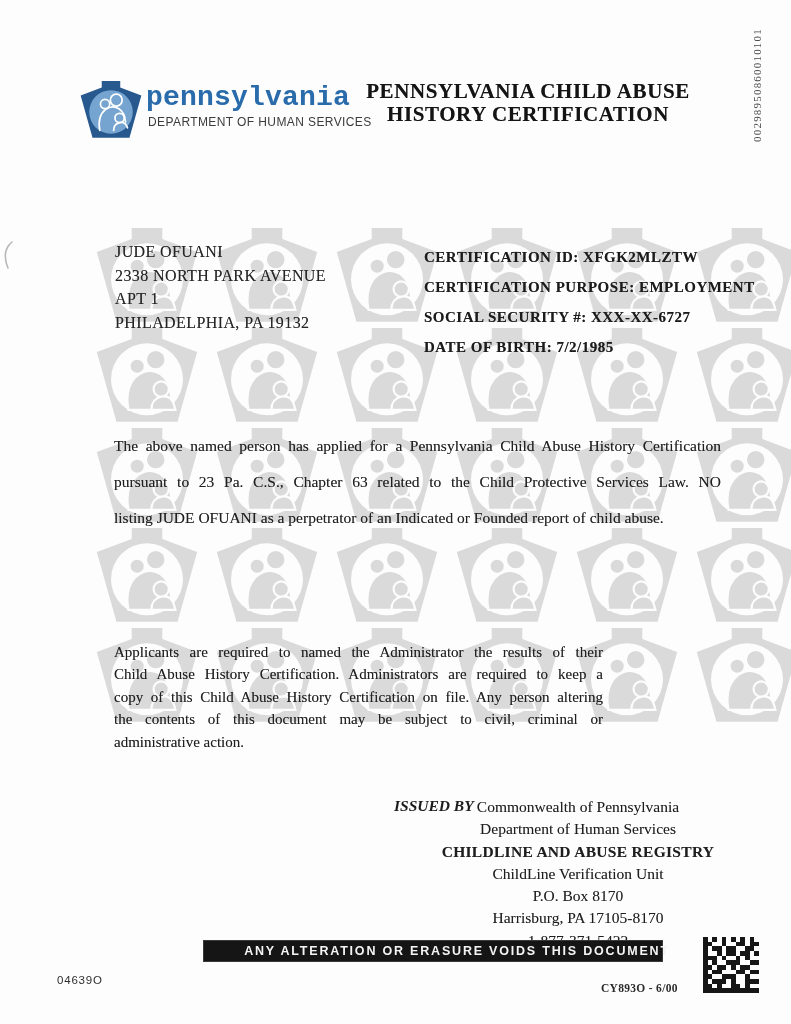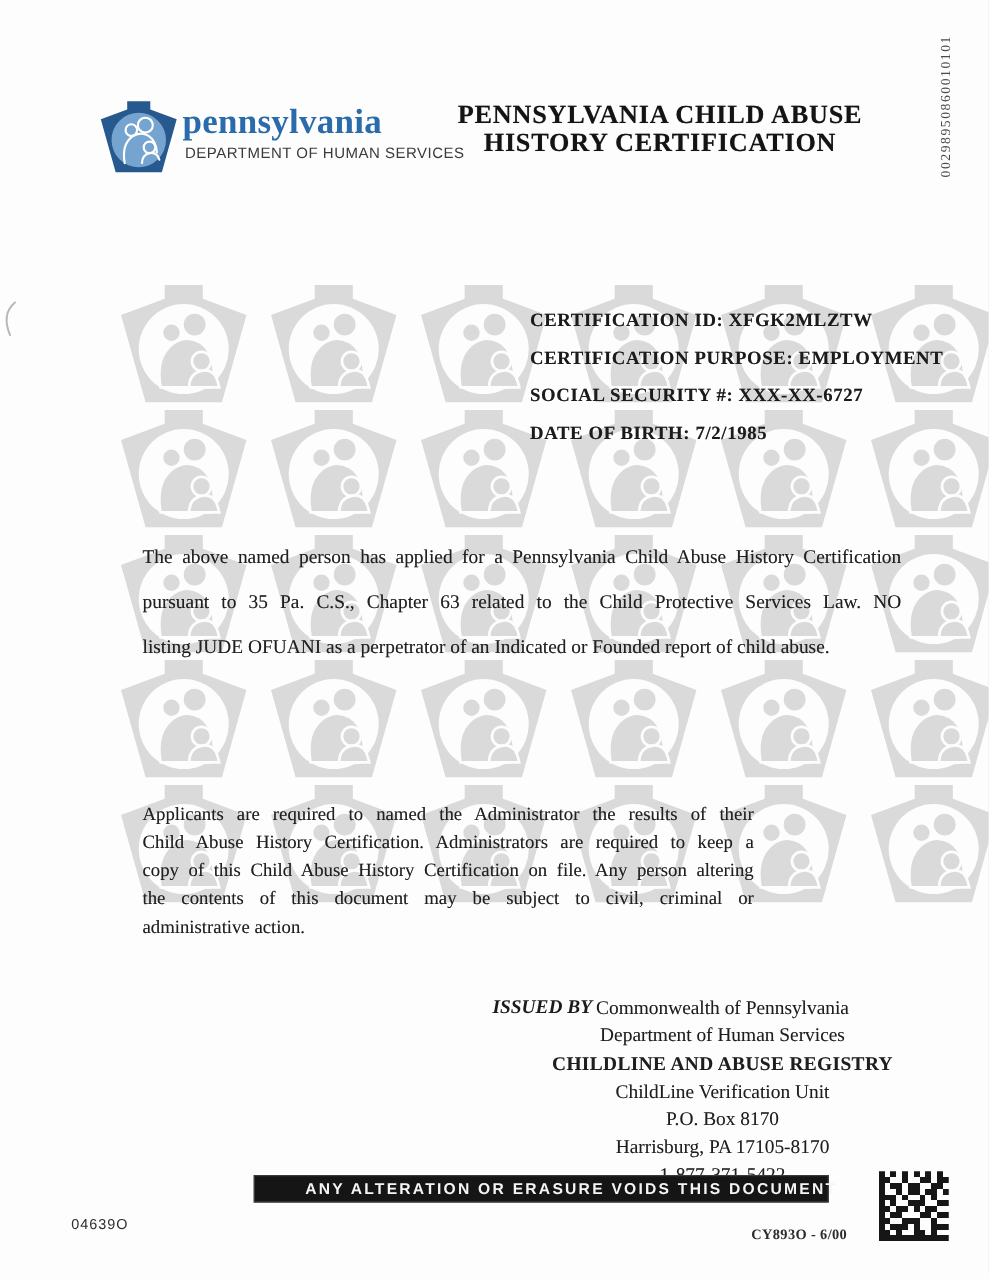--- a/index.html
+++ b/index.html
@@ -7,21 +7,21 @@
     position:relative;width:791px;height:1024px;background:#fdfdfd;overflow:hidden;
     font-family:"Liberation Serif", serif;color:#1d1d1d;margin:0 auto;
   }
   .abs{position:absolute;}
   
   .wm-layer{position:absolute;left:0;top:0;width:791px;height:1024px;pointer-events:none;}
   .wm-tile{position:absolute;width:118px;height:96px;}
   
   .logo-key{left:78px;top:76px;width:66px;height:68px;}
   .brand-word{
-    left:146px;top:82px;font-family:Liberation Serif, serif;font-weight:bold;
+    left:146px;top:82px;font-family:Liberation Mono, monospace;font-weight:bold;
     font-size:28px;color:#2a6cab;letter-spacing:0.2px;
   }
   .brand-sub{
     left:148px;top:115px;font-family:"Liberation Sans",sans-serif;
     font-size:12px;color:#3b3b3b;letter-spacing:0.4px;
   }
   .doc-title{
     left:352px;top:80px;width:352px;text-align:center;font-weight:bold;
     font-size:21px;line-height:23px;letter-spacing:0.6px;color:#141414;
     text-shadow:0 0 0.6px rgba(0,0,0,.45);
@@ -432,31 +432,37 @@
     <div>PENNSYLVANIA CHILD ABUSE</div>
     <div>HISTORY CERTIFICATION</div>
   </div>
 
   <div class="abs edge-number">00298950860010101</div>
 
   <svg class="abs margin-mark" viewBox="0 0 22 36">
     <path d="M 12,4 q -11,9 -4,26" fill="none" stroke="#b8b8b8" stroke-width="1.6" stroke-linecap="round"></path>
   </svg>
 
+  <div class="abs recipient">
+    <div>JUDE OFUANI</div>
+    <div>2338 NORTH PARK AVENUE</div>
+    <div>APT 1</div>
+    <div>PHILADELPHIA, PA 19132</div>
+  </div>
 
   <div class="abs cert-details">
     <div>CERTIFICATION ID: XFGK2MLZTW</div>
     <div>CERTIFICATION PURPOSE: EMPLOYMENT</div>
     <div>SOCIAL SECURITY #: XXX-XX-6727</div>
     <div>DATE OF BIRTH: 7/2/1985</div>
   </div>
 
   <div class="abs para para1">
     <div class="jline">The above named person has applied for a Pennsylvania Child Abuse History Certification</div>
-    <div class="jline">pursuant to 35 Pa. C.S., Chapter 63 related to the Child Protective Services Law. NO</div>
+    <div class="jline">pursuant to 23 Pa. C.S., Chapter 63 related to the Child Protective Services Law. NO</div>
     <div class="jline">listing JUDE OFUANI as a perpetrator of an Indicated or Founded report of child abuse.</div>
   </div>
 
   <div class="abs para para2">
     <div class="jline">Applicants are required to named the Administrator the results of their</div>
     <div class="jline">Child Abuse History Certification. Administrators are required to keep a</div>
     <div class="jline">copy of this Child Abuse History Certification on file. Any person altering</div>
     <div class="jline">the contents of this document may be subject to civil, criminal or</div>
     <div class="jline">administrative action.</div>
   </div>

